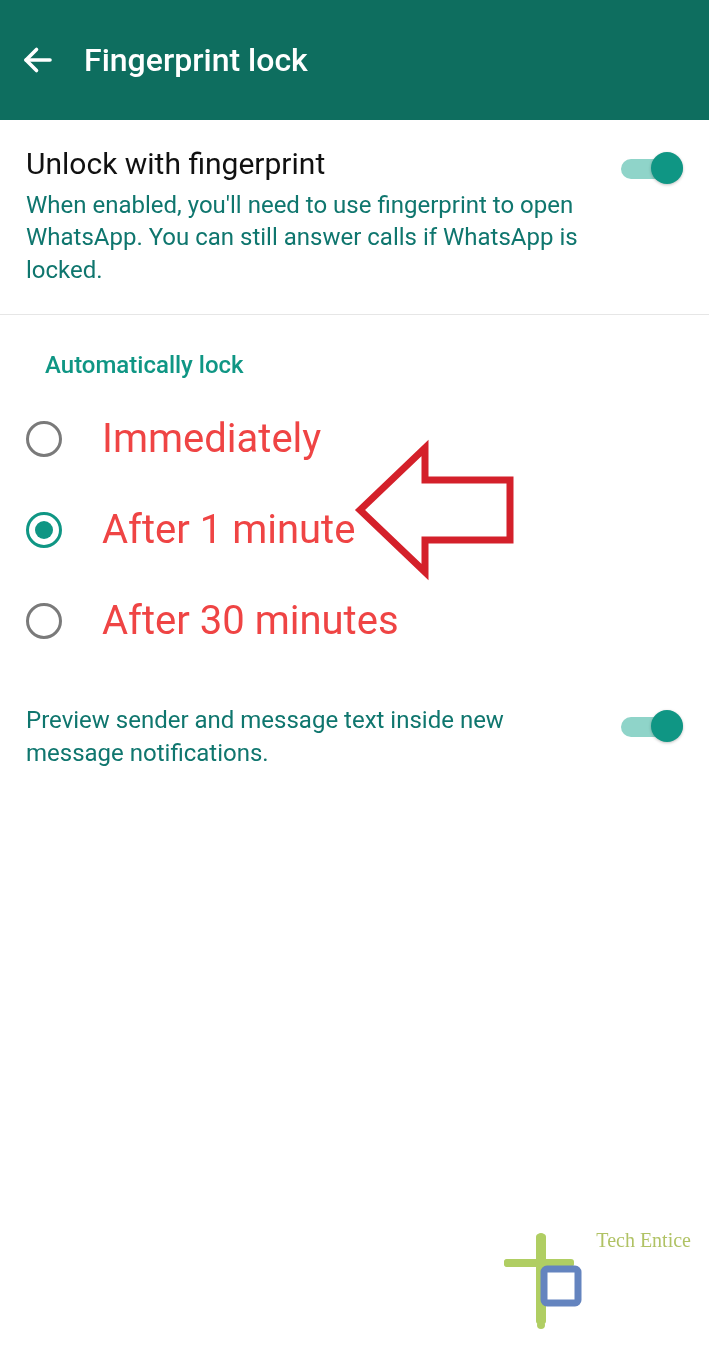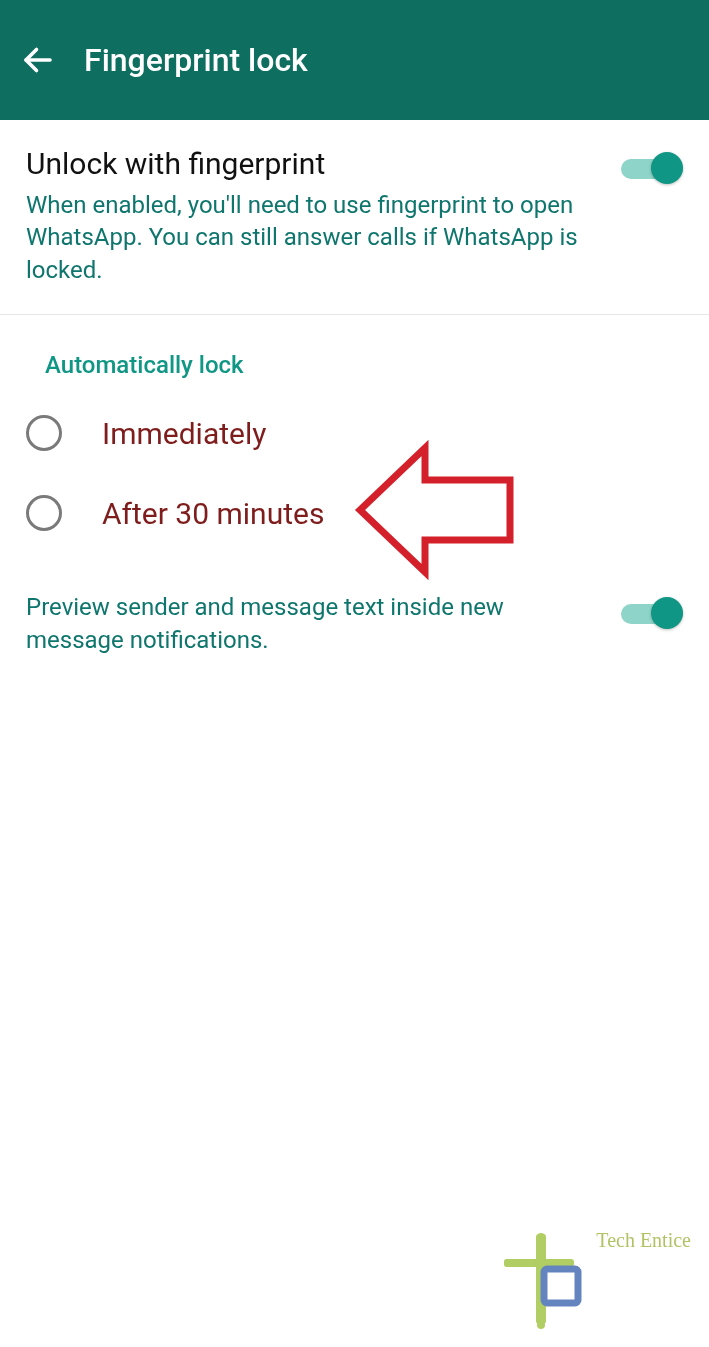--- a/index.html
+++ b/index.html
@@ -15,21 +15,21 @@
   .toggle { width: 62px; height: 36px; position: relative; margin-top: 6px; }
   .toggle .track { position: absolute; left: 0; right: 0; top: 7px; height: 20px; border-radius: 10px; background: #8fd4c9; }
   .toggle .thumb { position: absolute; right: 0; top: 0; width: 32px; height: 32px; border-radius: 50%; background: #0f9684; box-shadow: 0 1px 3px rgba(0,0,0,.25); }
   .divider { border: 0; border-top: 1px solid #e6e6e6; margin: 0; }
   .group-title { color: #0f9684; font-size: 24px; font-weight: 500; padding: 36px 38px 10px 26px; margin-left: 19px; }
   .radio-list { padding: 4px 0 28px 0; }
   .radio-item { display: flex; align-items: center; gap: 40px; padding: 22px 26px; }
   .radio { width: 36px; height: 36px; border-radius: 50%; border: 3px solid #7a7a7a; display: flex; align-items: center; justify-content: center; flex-shrink: 0; }
   .radio.selected { border-color: #0f9684; }
   .radio.selected .dot { width: 18px; height: 18px; border-radius: 50%; background: #0f9684; }
-  .radio-label { font-size: 30px; color: #7f1d1d; }
+  .radio-label { font-size: 40px; color: #ef4444; }
   .arrow { position: absolute; left: 350px; top: 430px; pointer-events: none; }
   .watermark { position: absolute; bottom: 18px; right: 18px; display: flex; align-items: flex-start; gap: 10px; opacity: .85; }
   .watermark .txt { color: #a3b84a; font-size: 20px; font-family: cursive; }
 </style>
 </head>
 <body>
 
 <div class="header">
   <span class="back">
     <svg width="36" height="36" viewBox="0 0 24 24" fill="none" stroke="#fff" stroke-width="2.4" stroke-linecap="round" stroke-linejoin="round">
@@ -58,20 +58,26 @@
 <div class="group-title">Automatically lock</div>
 
 <div class="radio-list">
   <div class="radio-item">
     <div class="radio">
         <div class="dot"></div>
       </div>
     <div class="radio-label">Immediately</div>
   </div>
   <div class="radio-item">
+    <div class="radio selected">
+        <div class="dot"></div>
+      </div>
+    <div class="radio-label">After 1 minute</div>
+  </div>
+  <div class="radio-item">
     <div class="radio">
         <div class="dot"></div>
       </div>
     <div class="radio-label">After 30 minutes</div>
   </div>
 </div>
 
 <div class="section" style="padding-top:10px;">
   <div class="row">
     <div class="text">

